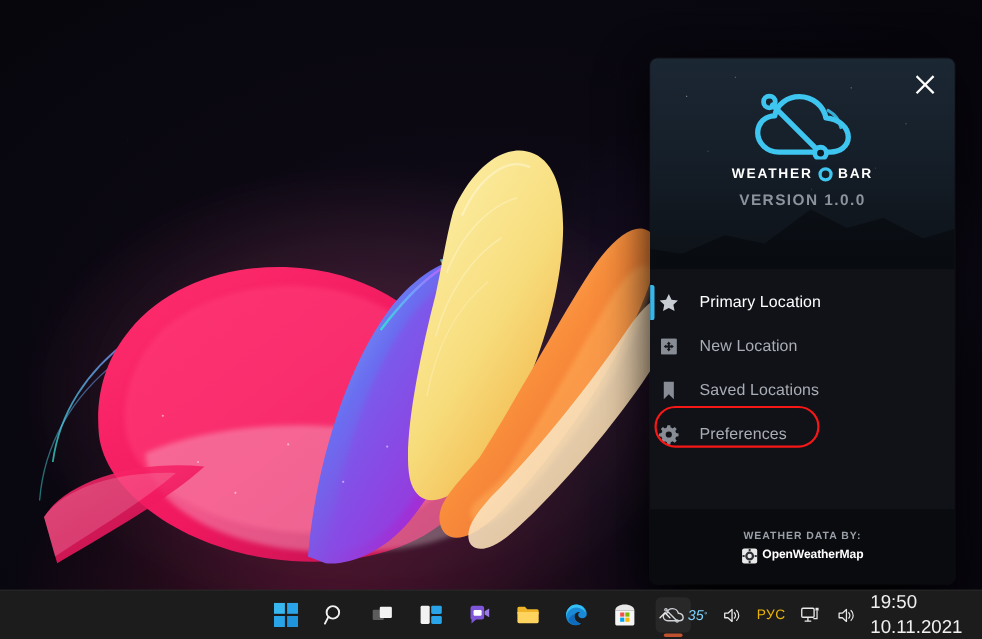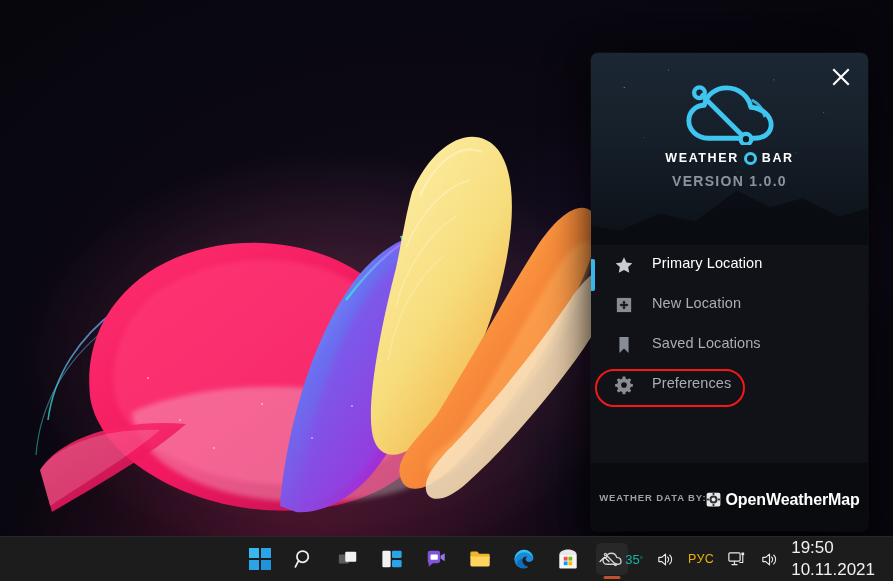--- a/index.html
+++ b/index.html
@@ -97,22 +97,22 @@
     border:3px solid #3ec6f0; background:transparent; margin:0 1px;
   }
   .version {
     margin-top:8px; font-size:14px; font-weight:bold; letter-spacing:1.3px;
     color:#8d939c;
   }
 
   
   .menu { position:relative; padding-top:10px; background:#101218; }
   .menu-item {
-    position:relative; display:flex; align-items:flex-start; height:40px;
-    padding-left:16px; cursor:pointer;
+    position:relative; display:flex; align-items:center; height:40px;
+    padding-left:0; cursor:pointer;
   }
   .menu-item .ico {
     width:34px; display:flex; align-items:center; justify-content:center;
     color:#878c95;
   }
   .menu-item .lbl {
     margin-left:11px; font-size:14.5px; color:#a9adb5; letter-spacing:.1px;
   }
   .menu-item.active .lbl { color:#ffffff; }
   .menu-item.active .ico { color:#c8ccd3; }
@@ -123,28 +123,28 @@
   .menu-item.annotated { }
   .annot-box {
     position:absolute; left:4px; top:-6px; width:150px; height:38px;
     border:2.5px solid #f61717; border-radius:19px; pointer-events:none;
   }
 
   
   .panel-foot {
     position:absolute; left:0; right:0; bottom:0; height:68px;
     background:#0a0b0f;
-    display:flex; flex-direction:row; align-items:center; justify-content:center;
+    display:flex; flex-direction:column; align-items:center; justify-content:center;
   }
   .foot-label {
     font-size:9.5px; font-weight:bold; letter-spacing:.9px; color:#9aa0a8;
   }
   .foot-brand {
-    margin-top:5px; display:flex; align-items:center; gap:4px;
-    font-size:16px; font-weight:bold; color:#ffffff; letter-spacing:-.1px;
+    margin-top:5px; display:flex; align-items:flex-start; gap:4px;
+    font-size:11px; font-weight:bold; color:#ffffff; letter-spacing:-.1px;
   }
 
   
   .taskbar {
     position:absolute; left:0; bottom:0; width:893px; height:45px;
     background:#1c1c1c;
     border-top:1px solid rgba(255,255,255,.05);
     display:flex; align-items:center;
   }
   .tb-center {
@@ -161,21 +161,21 @@
   }
   .tray {
     position:absolute; right:10px; display:flex; align-items:center; gap:0;
     height:45px;
   }
   .tray-item {
     display:flex; align-items:center; justify-content:center;
     height:36px; padding:0 7px; border-radius:4px; cursor:pointer;
     color:#eab308; font-size:12.5px;
   }
-  .tray-temp { font-size:13px; color:#14b8a6; }
+  .tray-temp { font-size:13px; color:#7dd3fc;font-style:italic; }
   .tray-temp sup { font-size:8px; }
   .clock {
     display:flex; flex-direction:column; align-items:flex-start;
     justify-content:center; height:38px; padding:0 8px 0 6px;
     color:#f0f0f0; font-size:17px; line-height:1.32; cursor:pointer;
   }
 </style>
 </head>
 <body>
 

